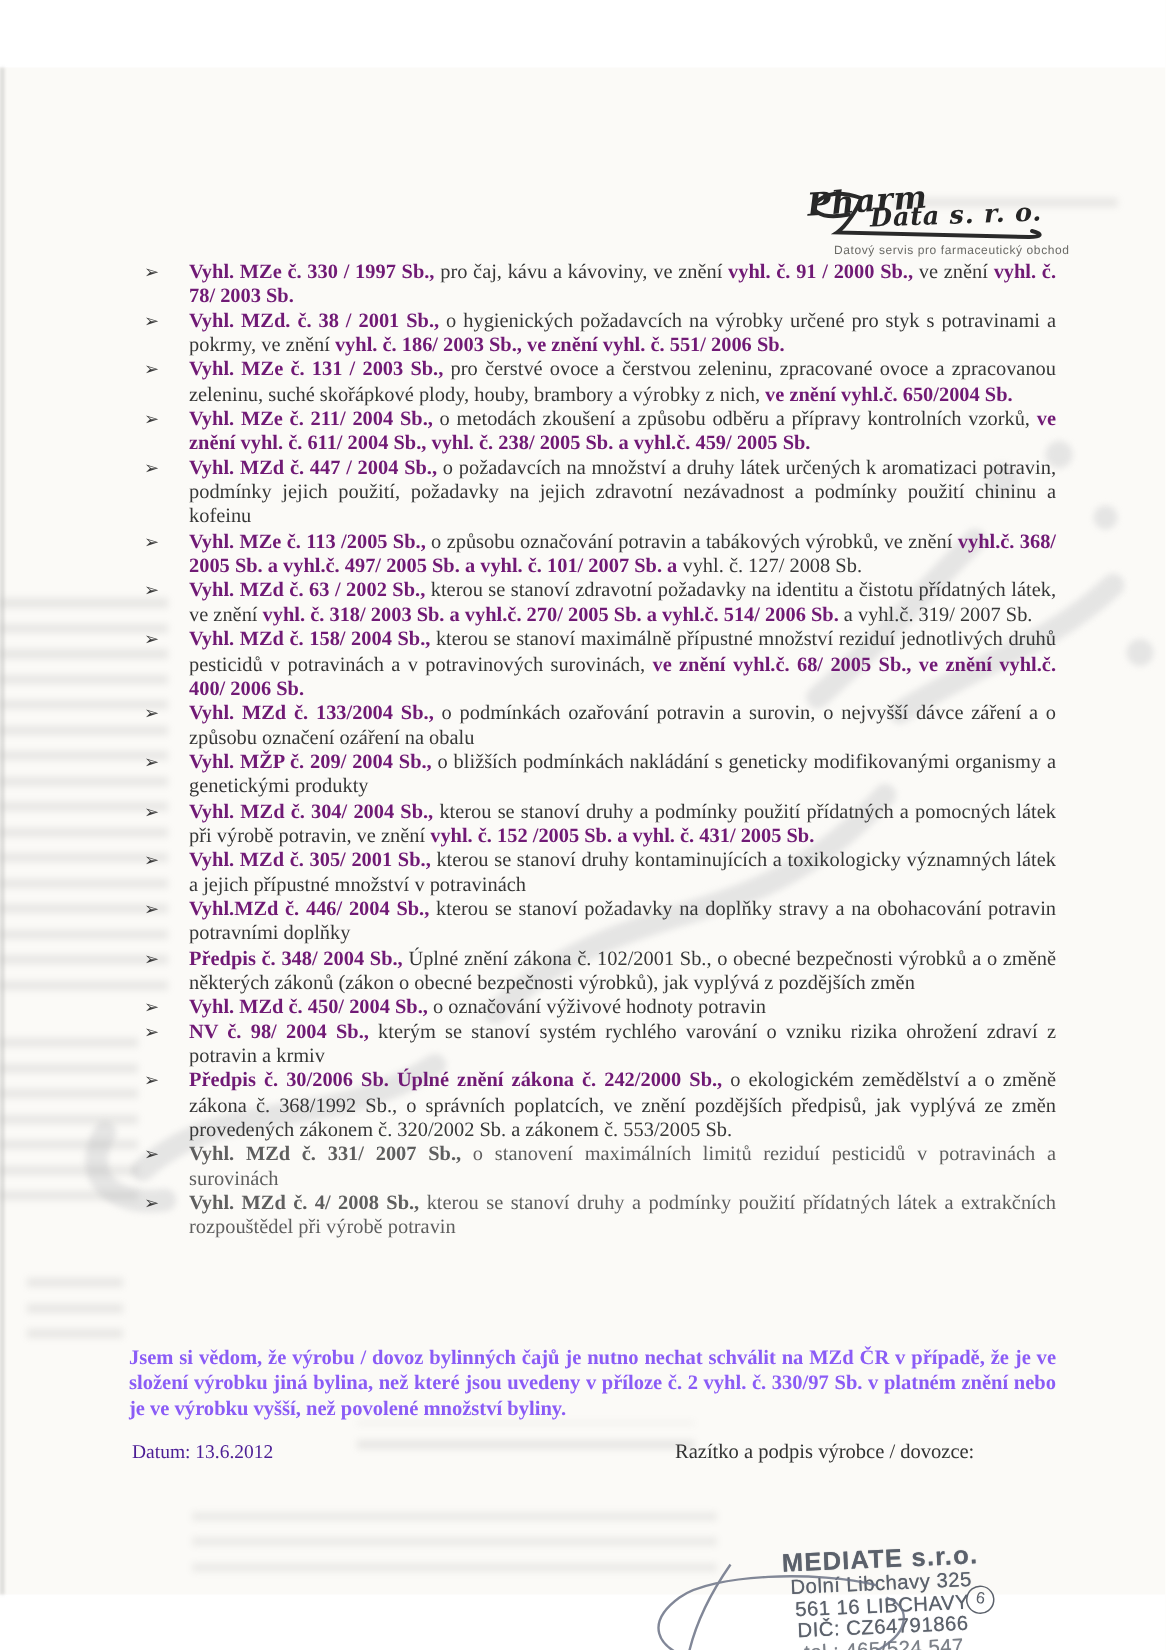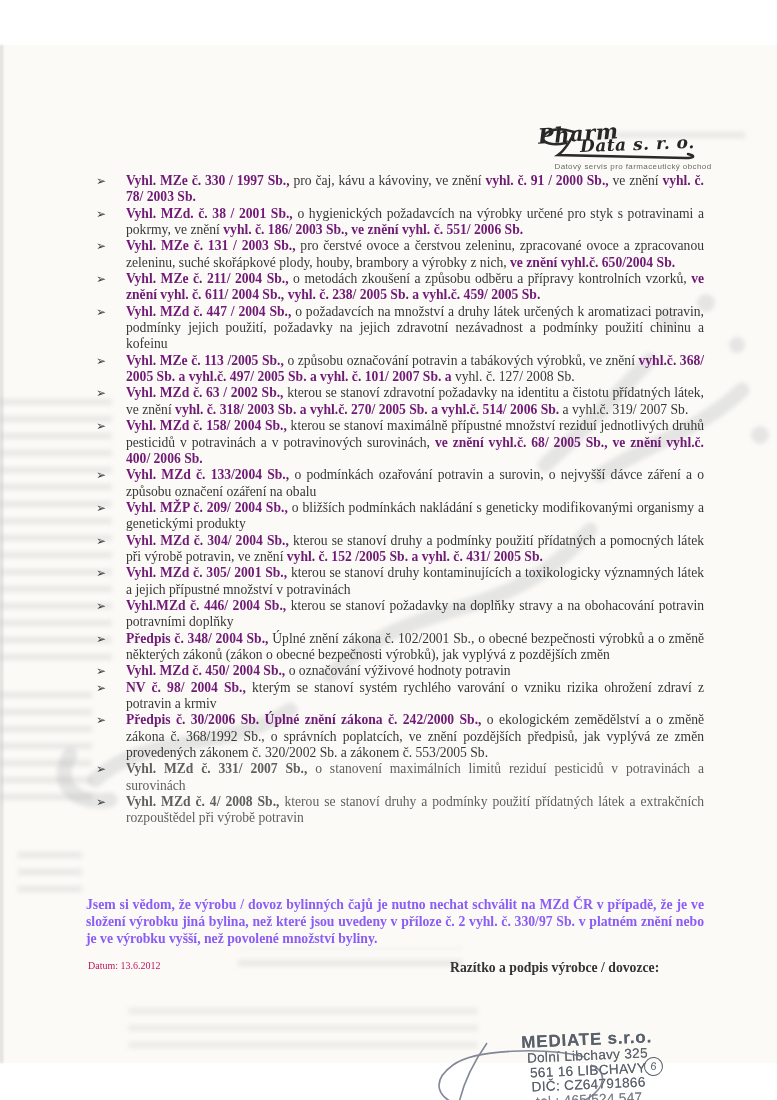--- a/index.html
+++ b/index.html
@@ -13,34 +13,34 @@
          background:repeating-linear-gradient(0deg, rgba(140,140,140,.35) 0 6px, transparent 6px 17px);}
   .wm{position:absolute;left:0;top:0;pointer-events:none;}
 
   
   .logo{position:absolute;left:528px;top:76px;width:185px;height:52px;}
   .logo .p1{position:absolute;left:10px;top:0;font-family:"DejaVu Serif",serif;font-style:italic;
             font-weight:bold;font-size:21px;color:#262626;transform:rotate(-4deg);letter-spacing:.5px;}
   .logo .p2{position:absolute;left:52px;top:13px;font-family:"DejaVu Serif",serif;font-style:italic;
             font-weight:bold;font-size:17px;color:#262626;transform:rotate(-2deg);letter-spacing:.5px;}
   .logo svg{position:absolute;left:0;top:0;}
-  .tagline{position:absolute;left:15px;top:41px;width:180px;font-family:"Liberation Sans",sans-serif;
-           font-size:8px;color:#6a6a66;letter-spacing:.4px;text-align:center;}
+  .tagline{position:absolute;left:28px;top:41px;width:180px;font-family:"Liberation Sans",sans-serif;
+           font-size:8px;color:#6a6a66;letter-spacing:.4px;}
 
   
   .list{position:absolute;left:86px;top:128px;width:618px;}
   .li{position:relative;padding-left:40px;text-align:justify;font-size:13.6px;line-height:16.35px;color:#373737;}
   .li b{color:#701a75;}
   .li .bullet{position:absolute;left:10px;top:0;font-size:12px;color:#3c3c3c;font-family:"DejaVu Sans",sans-serif;}
   .li.faded, .li.faded b{color:#5f5f5f;}
 
   .closing{position:absolute;left:86px;top:851px;width:618px;margin:0;text-align:justify;
            font-size:13.7px;line-height:17px;color:#8b5cf6;font-weight:bold;}
-  .meta-date{position:absolute;left:88px;top:915px;font-size:10px;color:#be185d;}
-  .meta-sign{position:absolute;left:450px;top:915px;font-size:13.7px;color:#333;font-weight:bold;}
+  .meta-date{position:absolute;left:88px;top:915px;font-size:13px;color:#4c1d95;}
+  .meta-sign{position:absolute;left:450px;top:915px;font-size:13.7px;color:#333;}
 
   
   .stamp{position:absolute;left:492px;top:986px;width:192px;text-align:center;color:#5b616b;
          font-family:"Liberation Sans",sans-serif;transform:rotate(-2.5deg);
          text-shadow:0 0 .5px rgba(91,97,107,.8);}
   .stamp .co{font-size:17px;font-weight:bold;letter-spacing:.8px;line-height:18px;}
   .stamp .ln{font-size:13.6px;line-height:14.6px;letter-spacing:.3px;}
   .stamp .ln.fade{opacity:.8;}
   .sig{position:absolute;left:425px;top:996px;pointer-events:none;}
   .circ{position:absolute;left:644px;top:1012px;width:17px;height:17px;border:1.4px solid #5b616b;

